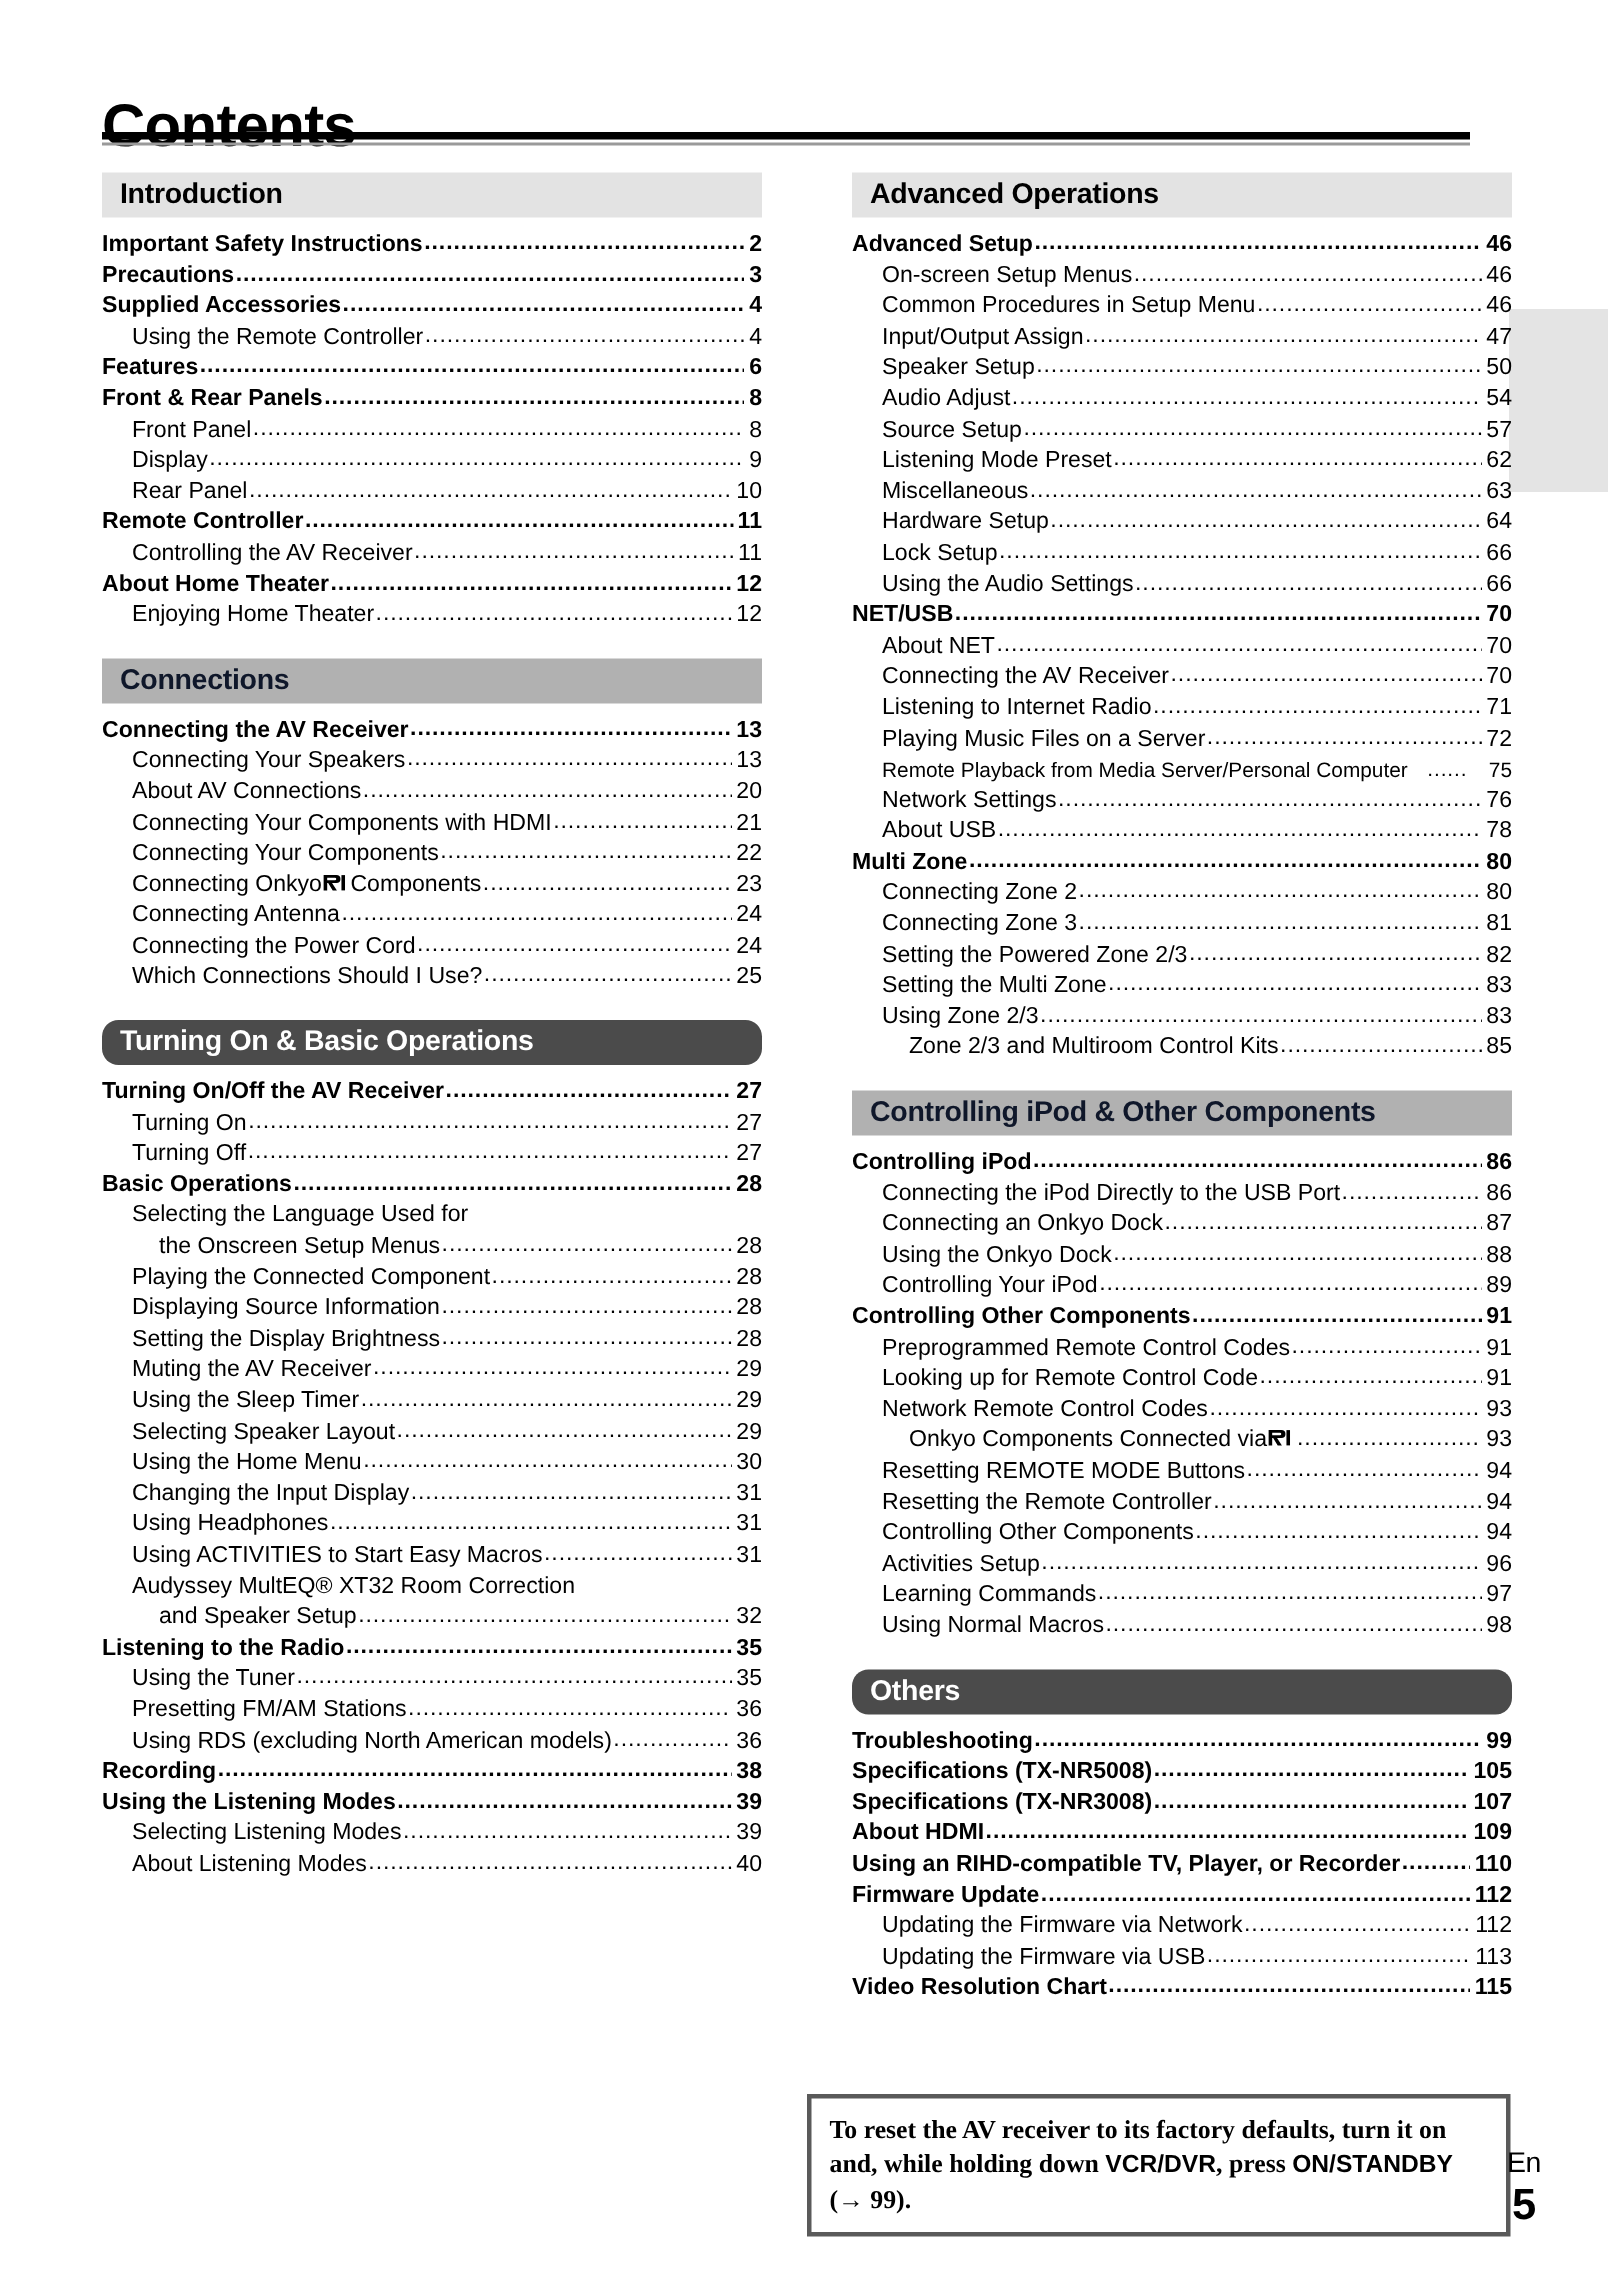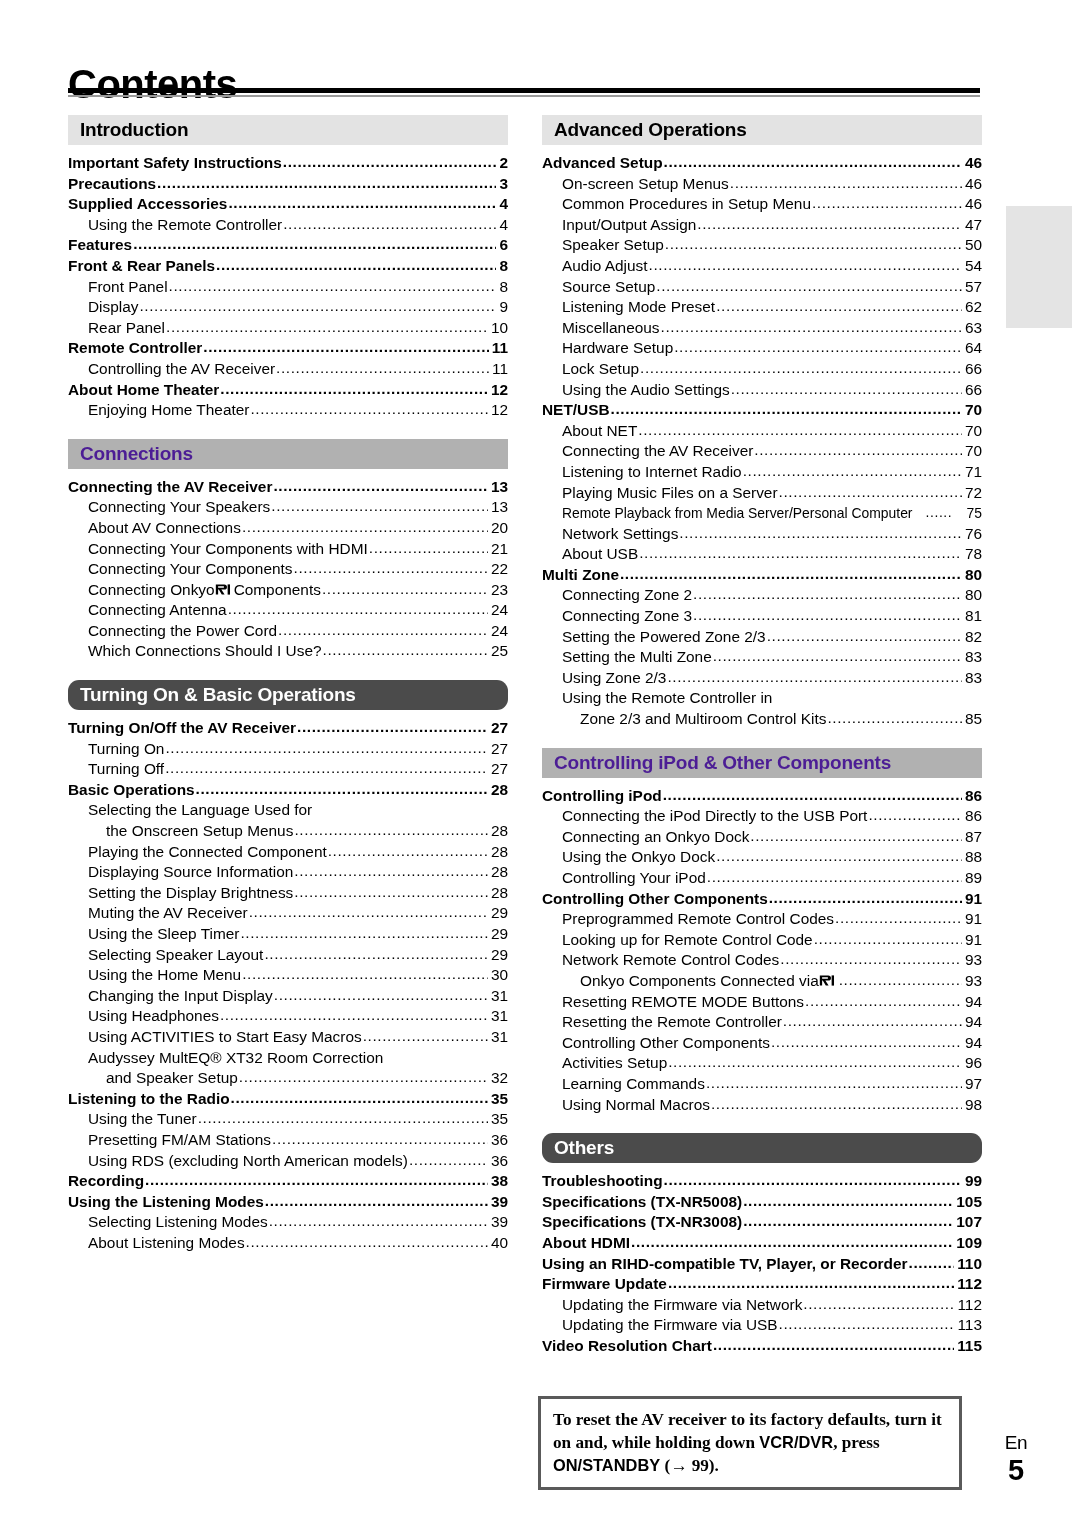--- a/index.html
+++ b/index.html
@@ -53,34 +53,34 @@
     background: #e4e4e4;
   }
 
   
   .column {
     position: absolute;
     top: 115px;
     width: 440px;
   }
   #col-left  { left: 68px; }
-  #col-right { left: 542px; }
+  #col-right { left: 568px; }
 
   
   .banner {
     height: 30px;
     line-height: 30px;
     font-size: 19px;
     font-weight: bold;
     padding-left: 12px;
     box-sizing: border-box;
     letter-spacing: -0.2px;
   }
   .banner.light { background: #e3e3e3; color: #000; }
-  .banner.mid   { background: #b1b1b1; color: #4c1d95; }
+  .banner.mid   { background: #b1b1b1; color: #0f172a; }
   .banner.dark  { background: #4b4b4b; color: #ffffff; border-radius: 11px; }
 
   .banner-wrap { margin-bottom: 8px; }
   .section { margin-bottom: 18px; }
   .section.tight { margin-bottom: 14px; }
 
   
   .entry {
     display: flex;
     align-items: baseline;
@@ -132,21 +132,21 @@
     position: relative;
     top: -1px;
     padding: 0 1px;
   }
 
   
   #note-box {
     position: absolute;
     left: 538px;
     top: 1396px;
-    width: 424px;
+    width: 469px;
     box-sizing: border-box;
     border: 3px solid #5a5a5a;
     padding: 9px 12px 10px 12px;
     background: #ffffff;
   }
   #note-box .note-text {
     font-family: "Liberation Serif", serif;
     font-weight: bold;
     font-size: 17.2px;
     line-height: 23px;
@@ -574,23 +574,20 @@
       </div>
       <div class="entry lvl2">
         <span class="txt">Setting the Multi Zone</span>
         <span class="dots">........................................................................................................................</span>
         <span class="pg">83</span>
       </div>
       <div class="entry lvl2">
         <span class="txt">Using Zone 2/3</span>
         <span class="dots">........................................................................................................................</span>
         <span class="pg">83</span>
-      </div>
-      <div class="entry lvl2 nodots">
-        <span class="txt">Using the Remote Controller in</span>
       </div>
       <div class="entry lvl3">
         <span class="txt">Zone 2/3 and Multiroom Control Kits</span>
         <span class="dots">........................................................................................................................</span>
         <span class="pg">85</span>
       </div>
     </div>
     <div class="section">
       <div class="banner-wrap">
         <div class="banner mid">Controlling iPod &amp; Other Components</div>

